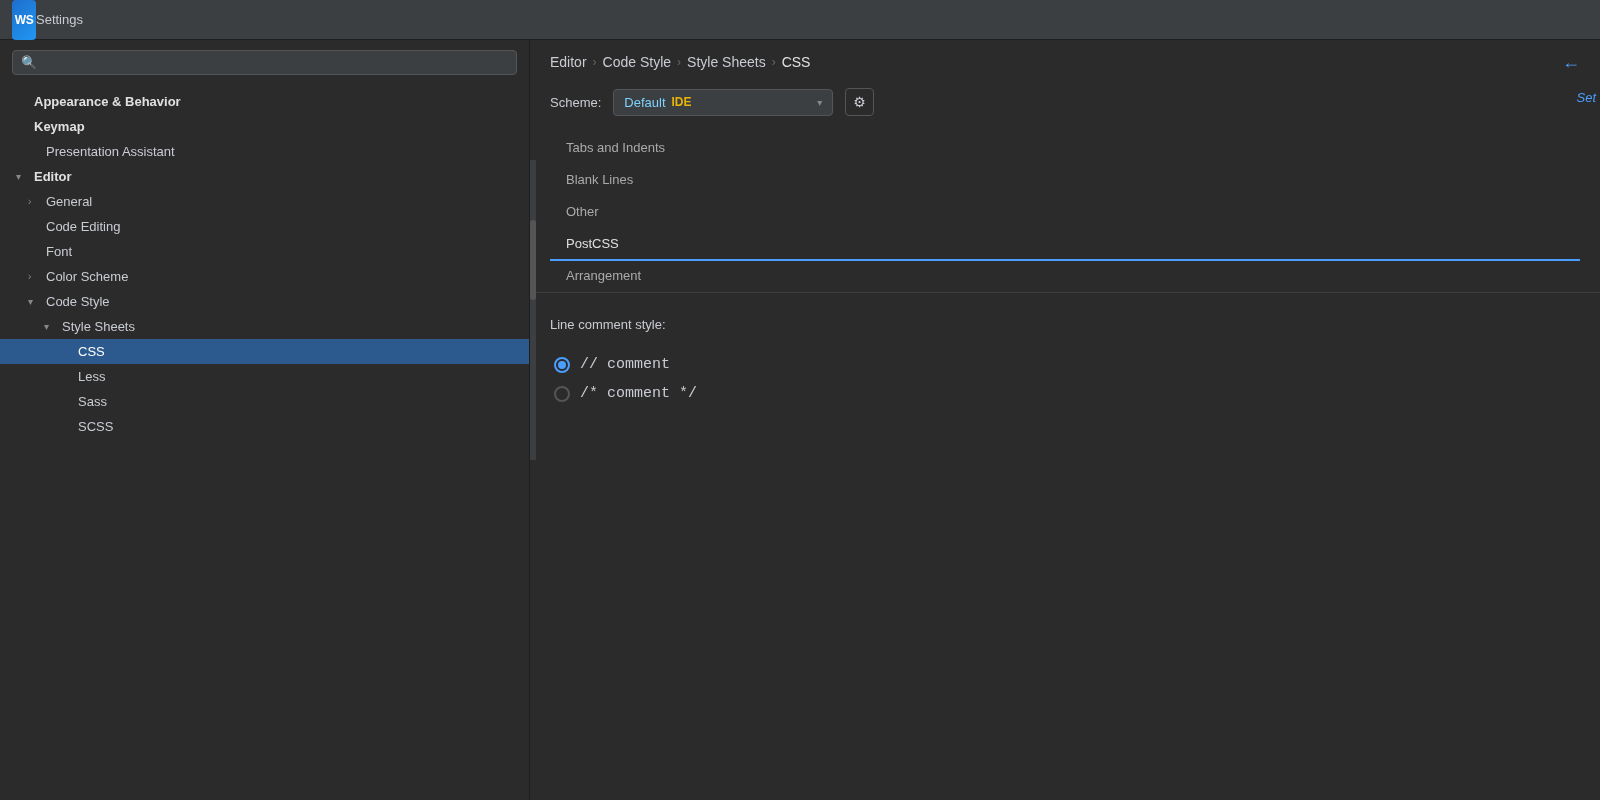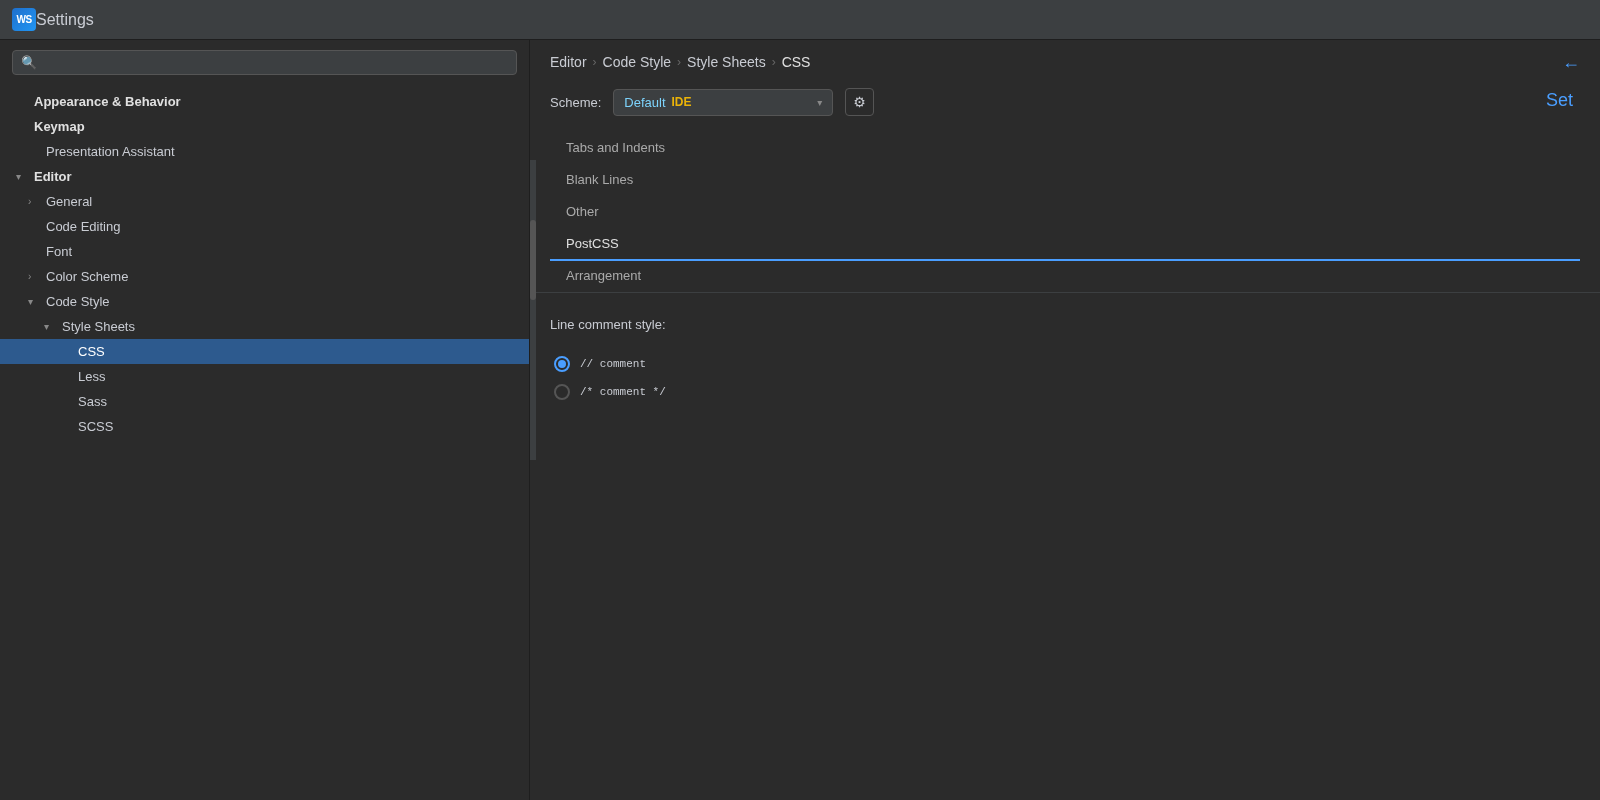--- a/index.html
+++ b/index.html
@@ -20,21 +20,21 @@
       background: #3c3f41;
       height: 40px;
       display: flex;
       align-items: center;
       padding: 0 12px;
       border-bottom: 1px solid #1e1e1e;
       flex-shrink: 0;
     }
     .titlebar-title {
       color: #c9ccd3;
-      font-size: 16px;
+      font-size: 13px;
     }
 
     
     .main-layout {
       display: flex;
       flex: 1;
       overflow: hidden;
     }
 
     
@@ -164,24 +164,25 @@
       right: 20px;
       color: #4a9eff;
       font-size: 18px;
       cursor: pointer;
     }
 
     
     .set-link {
       position: absolute;
       top: 50px;
-      right: 27px;
+      right: 4px;
       color: #4a9eff;
-      font-size: 18px;
-      cursor: pointer;
+      font-size: 13px;
+      cursor: pointer;
+      font-style: italic;
     }
 
     
     .scheme-row {
       display: flex;
       align-items: center;
       gap: 12px;
       padding: 8px 20px 16px 20px;
     }
 
@@ -306,21 +307,21 @@
 
     .radio-dot {
       width: 8px;
       height: 8px;
       border-radius: 50%;
       background: #4a9eff;
     }
 
     .radio-text {
       color: #c9ccd3;
-      font-size: 11px;
+      font-size: 15px;
       font-family: 'Courier New', monospace;
     }
 
     
     .sidebar-nav::-webkit-scrollbar {
       width: 6px;
     }
     .sidebar-nav::-webkit-scrollbar-track {
       background: transparent;
     }
@@ -341,27 +342,27 @@
     .scroll-thumb {
       width: 6px;
       height: 80px;
       background: #555;
       border-radius: 3px;
       margin-top: 60px;
     }
 
     .ws-logo {
       width: 24px;
-      height: 23px;
+      height: 40px;
       border-radius: 4px;
       background: linear-gradient(135deg, #1e6fcc, #2196F3);
       display: flex;
       align-items: center;
       justify-content: center;
-      font-size: 10px;
+      font-size: 12px;
       font-weight: 800;
       color: white;
       letter-spacing: -0.5px;
     }
   </style>
 </head>
 <body>
 
 <div class="titlebar">
   <div class="ws-logo">

